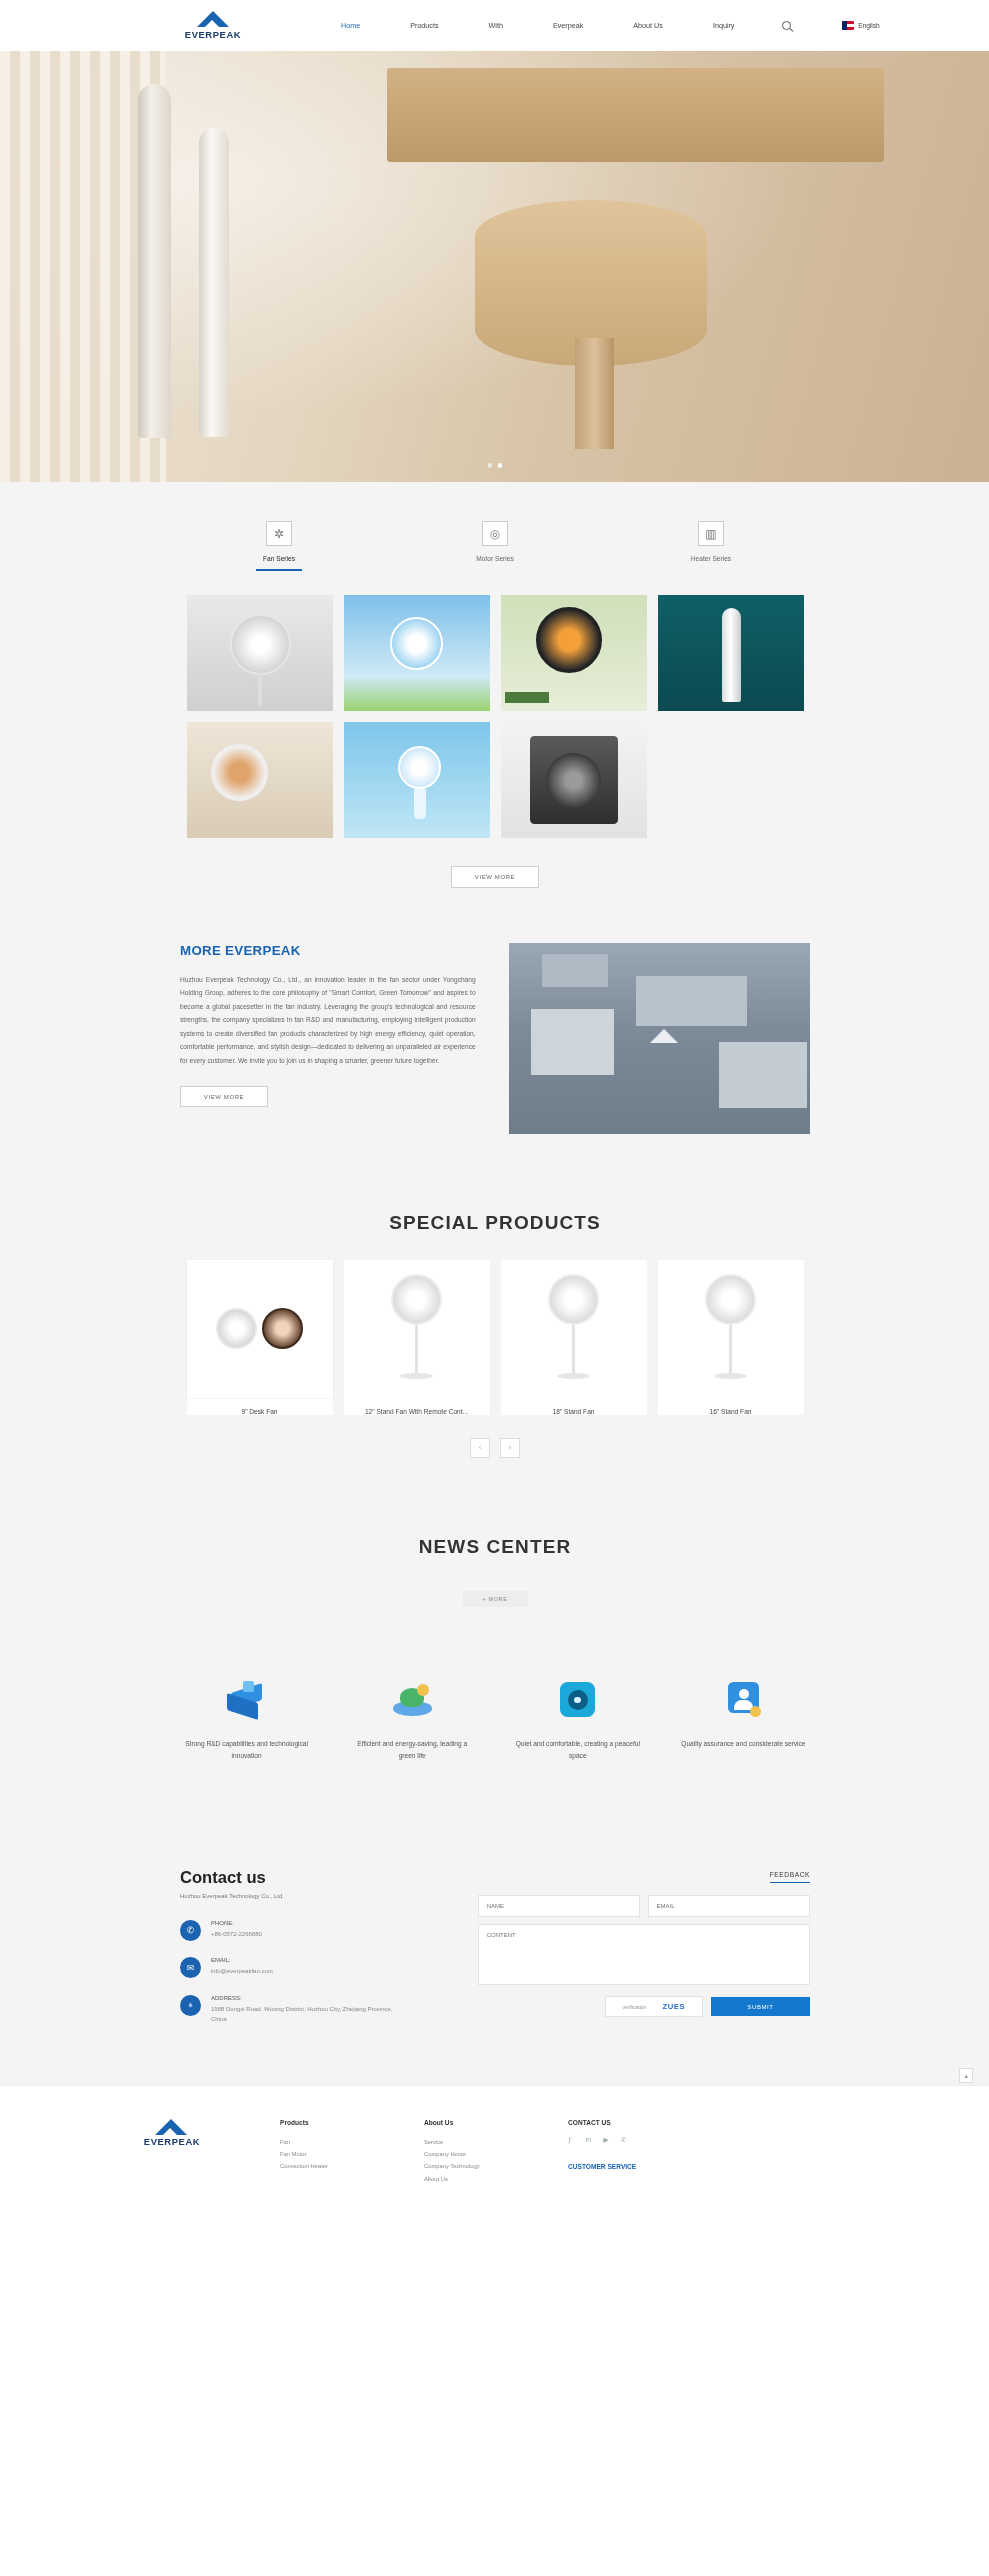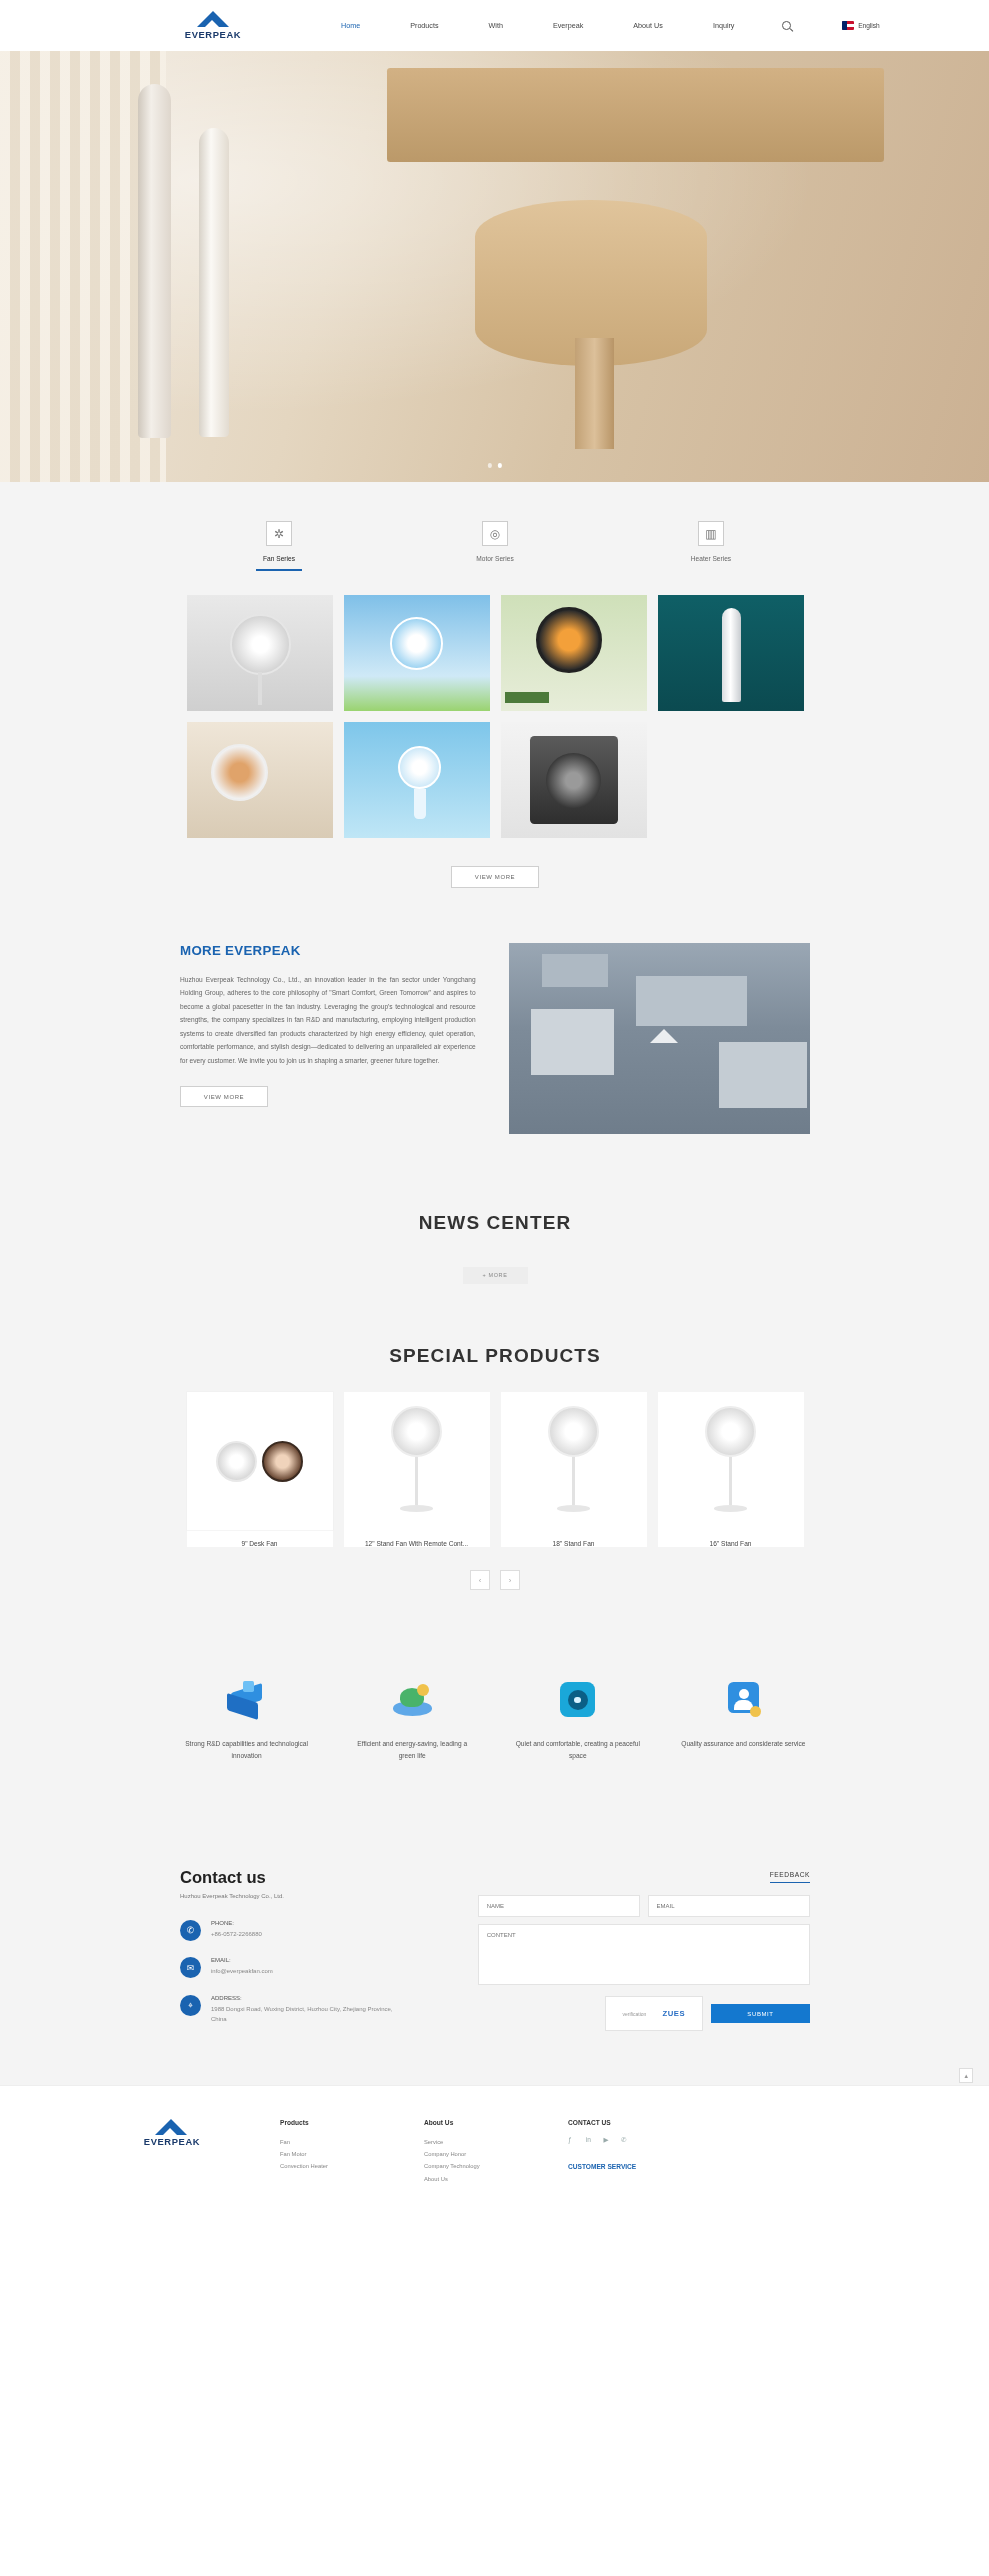--- a/index.html
+++ b/index.html
@@ -379,21 +379,21 @@
     background:#fff;
     padding: 6.6px 7.7px;
     font-size: 6px;
     color:#666;
     resize:none;
     font-family:"Liberation Sans", sans-serif;
   }
   .fb-bottom { display:flex; justify-content:flex-end; gap: 7.7px; margin-top: 8.8px; align-items:center;}
   .captcha {
     display:flex; align-items:center; gap: 16px;
-    height: 35px; padding: 0 17px;
+    height: 21px; padding: 0 17px;
     background:#fff; border:0.6px solid #e3e3e3;
     font-size: 5px; color:#999;
   }
   .captcha b { font-size: 7.7px; color:#2a6fc4; letter-spacing:0.6px;}
   .submit {
     width: 99px; height: 19px;
     background:#1478cf;
     color:#fff; border:none;
     font-size: 6px; letter-spacing:0.6px;
     cursor:pointer;
@@ -542,25 +542,20 @@
         <div class="blk" style="left:127px;top:33px;width:111px;height:50px;background:#b8c2cb;"></div>
         <div class="blk" style="left:210px;top:99px;width:88px;height:66px;background:#c4ccd3;"></div>
         <div class="blk" style="left:33px;top:11px;width:66px;height:33px;background:#aeb9c3;"></div>
         <div style="position:absolute;left:141px;top:86px;width:29px;height:22px;">
           <div style="width:0;height:0;border-left:14.4px solid transparent;border-right:14.4px solid transparent;border-bottom:14.4px solid rgba(255,255,255,.85);"></div>
         </div>
       </div>
     </div>
   </div>
 
-  <div class="section" style="padding-bottom:22px">
-    <div class="section-title" style="margin-bottom:0">NEWS CENTER</div>
-    <button class="news-more">+ MORE</button>
-  </div>
-
   <div class="section">
     <div class="section-title">SPECIAL PRODUCTS</div>
     <div class="sp-grid">
       <div class="sp-card first">
         <div class="sp-thumb">
           <div style="width:41px;height:41px;border-radius:50%;background:radial-gradient(circle,#fff 25%,#d8d8d8 70%);border:2.2px solid #e8e8e8;margin-right:4.4px;"></div>
           <div style="width:41px;height:41px;border-radius:50%;background:radial-gradient(circle,#f0d3bb 25%,#6b4a36 70%);border:2.2px solid #3a2a20;"></div>
         </div>
         <div class="sp-name">9" Desk Fan</div>
       </div>
@@ -592,20 +587,25 @@
             <div style="position:absolute;left:19px;top:102px;width:33px;height:6.6px;border-radius:50%;background:#e6e6e6;"></div>
           </div>
         </div>
         <div class="sp-name">16"  Stand Fan</div>
       </div>
     </div>
     <div class="arrows">
       <div class="arrow">‹</div>
       <div class="arrow">›</div>
     </div>
+  </div>
+
+  <div class="section" style="padding-bottom:22px">
+    <div class="section-title" style="margin-bottom:0">NEWS CENTER</div>
+    <button class="news-more">+ MORE</button>
   </div>
 
   <div class="section">
     <div class="why-grid">
       <div class="why-item">
         <div class="why-ico">
           <div style="position:absolute;left:10px;top:8.8px;width:31px;height:16.6px;background:#2f8fe0;transform:skewY(-18deg);border-radius:2.2px;"></div>
           <div style="position:absolute;left:5.5px;top:19px;width:31px;height:16.6px;background:#1f6fc4;transform:skewY(18deg);border-radius:2.2px;"></div>
           <div style="position:absolute;left:22px;top:2.2px;width:11px;height:11px;background:#6ec0f5;border-radius:1.7px;"></div>
         </div>

